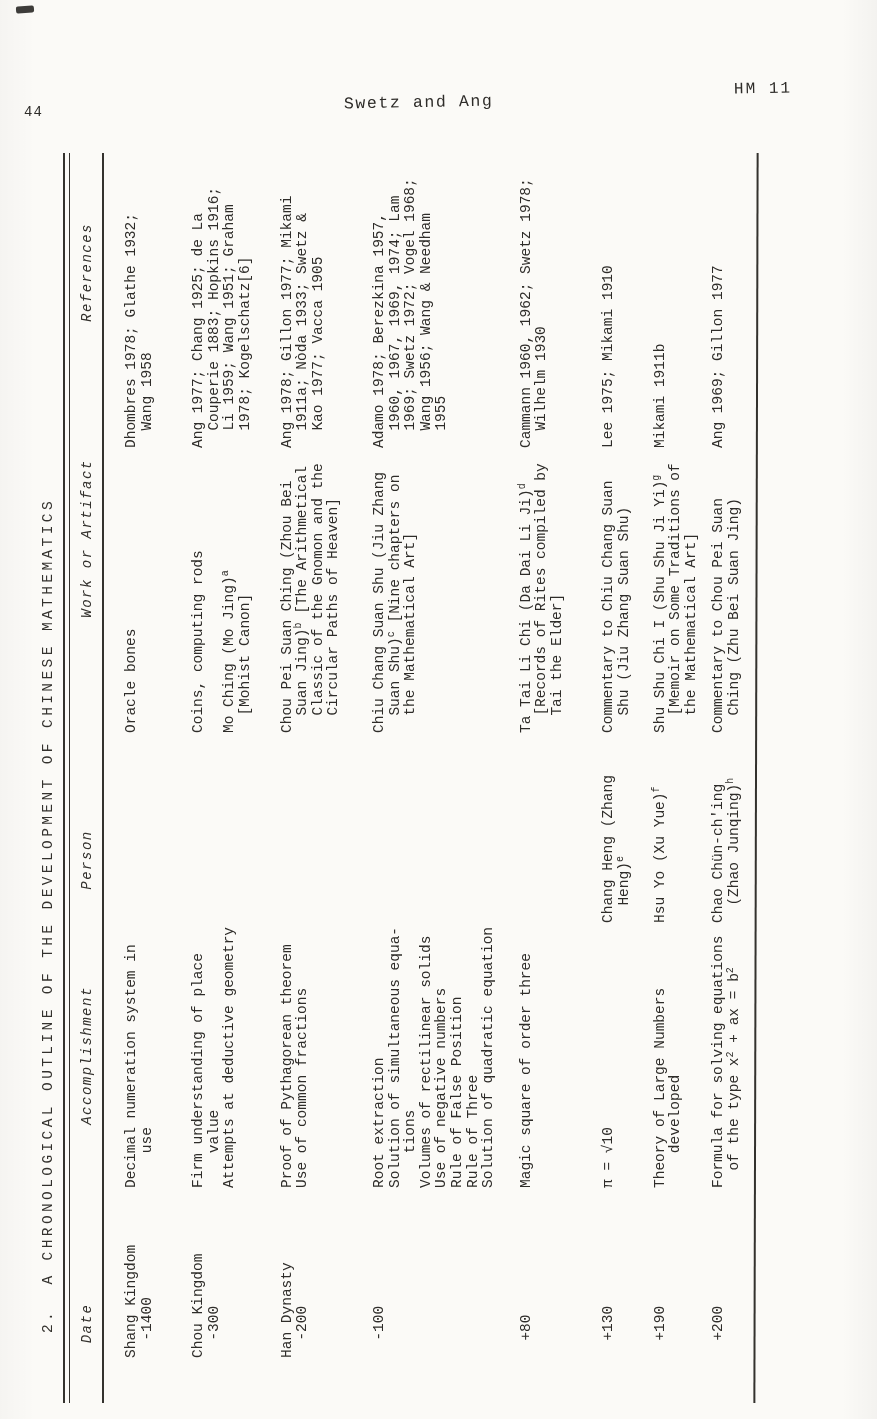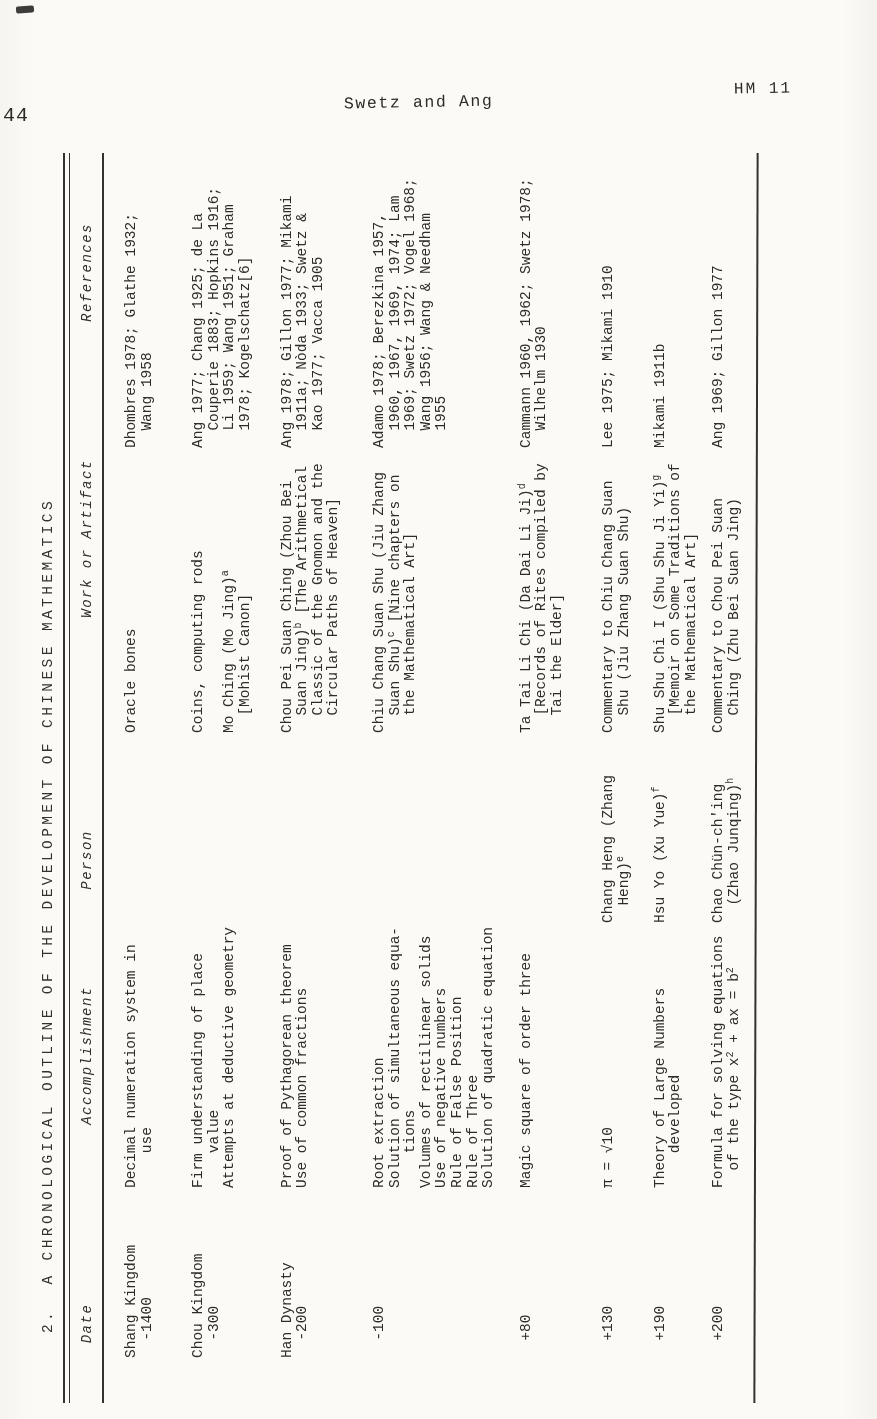--- a/index.html
+++ b/index.html
@@ -13,22 +13,22 @@
   .page-shade{
     position:absolute;inset:0;pointer-events:none;
     background:linear-gradient(90deg, rgba(0,0,0,0.025) 0%, rgba(0,0,0,0) 4%, rgba(0,0,0,0) 96%, rgba(0,0,0,0.03) 100%);
   }
   .scan-mark{
     position:absolute;left:16px;top:6px;width:18px;height:7px;
     background:#1c1b19;border-radius:2px;opacity:.85;transform:rotate(-4deg);
   }
   
   .page-num{
-    position:absolute;left:3px;top:104px;
-    font-size:20px;letter-spacing:1px;
+    position:absolute;left:24px;top:104px;
+    font-size:14px;letter-spacing:1px;
   }
   .running-title{
     position:absolute;left:344px;top:93px;
     font-size:16.5px;letter-spacing:1.6px;transform:rotate(-1.2deg);
   }
   .journal-ref{
     position:absolute;left:734px;top:80px;
     font-size:16px;letter-spacing:2px;transform:rotate(-1.2deg);
   }
   

